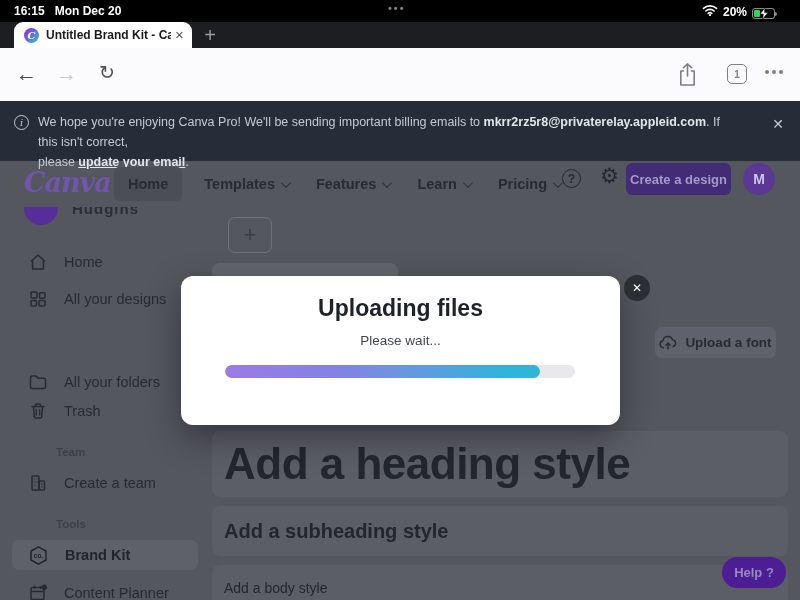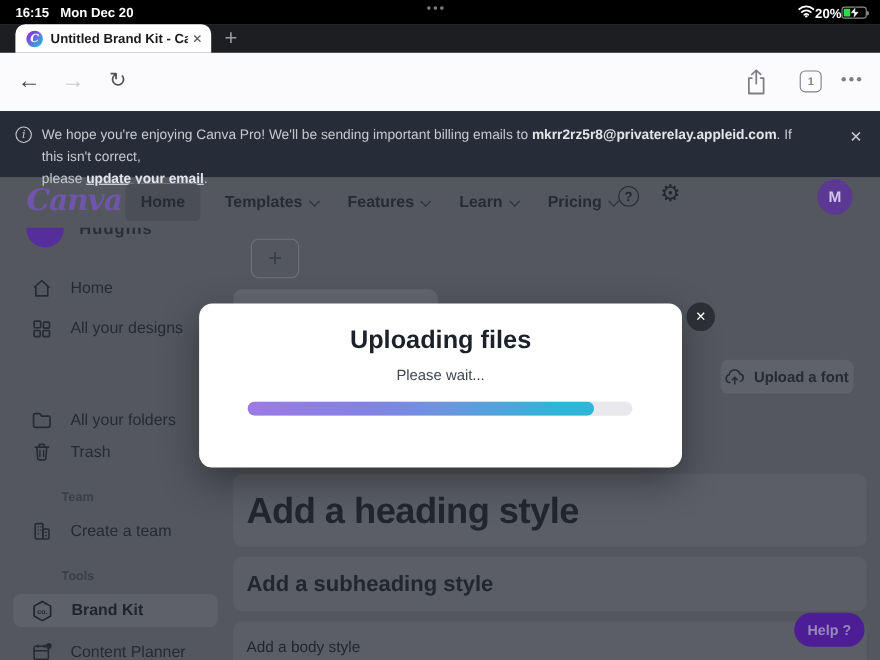--- a/index.html
+++ b/index.html
@@ -7,21 +7,21 @@
   #app {
     position:relative; width:800px; height:600px; overflow:hidden;
     background:#54575e; font-family:"Liberation Sans", sans-serif;
     -webkit-font-smoothing:antialiased;
   }
   
   .statusbar { position:absolute; left:0; top:0; width:800px; height:22px; background:#000;
     display:flex; align-items:center; color:#fff; font-size:12px; font-weight:700; }
   .sb-left { position:absolute; left:14px; top:4px; display:flex; gap:10px;align-items:flex-end; }
   .sb-center { position:absolute; left:388px; top:2px; color:#7e7e83; letter-spacing:2px; font-size:11px; }
-  .sb-right { position:absolute; right:12px; top:4px; display:flex; align-items:center; }
+  .sb-right { position:absolute; right:25px; top:4px; display:flex; align-items:flex-end; gap:5px; }
   .battery { position:relative; width:23px; height:11px; border:1px solid rgba(255,255,255,.55); border-radius:3px; }
   .battery:after { content:""; position:absolute; right:-3px; top:3px; width:2px; height:4px; background:rgba(255,255,255,.55); border-radius:0 2px 2px 0; }
   .battery-fill { position:absolute; left:1px; top:1px; bottom:1px; width:30%; background:#32d74b; border-radius:1px; }
   .bolt { position:absolute; left:7px; top:-1px; }
   
   .tabbar { position:absolute; left:0; top:22px; width:800px; height:26px; background:#1d1e21; }
   .tab { position:absolute; left:14px; top:0; width:178px; height:26px; background:#fff;
     border-radius:9px 9px 0 0; display:flex; align-items:center; padding:0 8px 0 10px; }
   .favicon { width:15px; height:15px; border-radius:50%; background:linear-gradient(135deg,#833be0 20%,#2bbfd9 95%);
     color:#fff; font-size:10px; font-weight:700; font-style:italic; font-family:"DejaVu Serif",serif;
@@ -79,21 +79,21 @@
   .side-item svg { flex:0 0 auto; }
   .sect-label { position:absolute; left:28px; font-size:11.5px; font-weight:600; color:#3b4048;margin-left:28px; }
   .bk-hl { position:absolute; left:12px; top:333px; width:186px; height:30px; background:#5e6168; border-radius:7px; }
   
   .add-tile { position:absolute; left:228px; top:217px; width:44px; height:36px; border:1.4px solid #70737a; border-radius:7px;
     color:#393e45; font-size:22px; font-weight:300; display:flex; align-items:center; justify-content:center; }
   .panel-strip { position:absolute; left:212px; top:263px; width:186px; height:16px; background:#63666d; border-radius:8px 8px 0 0; }
   .upload-font-btn { position:absolute; left:655px; top:327px; width:121px; height:31px; background:#5f626a; border-radius:7px;
     display:flex; align-items:center; justify-content:center; gap:8px; font-size:13.5px; font-weight:600; color:#262b31; }
   .style-row { position:absolute; left:212px; width:576px; background:#5b5e65; border-radius:8px; display:flex; align-items:center; padding-left:12px; color:#22272d; }
-  .row-heading { top:431px; height:66px; font-size:33px; font-weight:800; letter-spacing:-.5px; }
+  .row-heading { top:431px; height:66px; font-size:44px; font-weight:800; letter-spacing:-.5px; }
   .row-subheading { top:506px; height:50px; font-size:20px; font-weight:600; }
   .row-body { top:565px; height:46px; font-size:14px; font-weight:400; }
   .help-btn { position:absolute; left:722px; top:557px; width:64px; height:31px; background:#4c1d95; border-radius:16px;
     color:#958bba; font-size:13px; font-weight:600; display:flex; align-items:center; justify-content:center; z-index:6; }
   
   .modal { position:absolute; left:181px; top:276px; width:439px; height:149px; background:#fff; border-radius:12px;
     box-shadow:0 12px 34px rgba(0,0,0,.38); z-index:10; }
   .modal-title { position:absolute; left:0; top:19px; width:100%; text-align:center; font-size:23px; font-weight:800; color:#1d222a; }
   .modal-sub { position:absolute; left:0; top:57px; width:100%; text-align:center; font-size:13.5px; color:#42474f; }
   .progress-track { position:absolute; left:44px; top:89px; width:350px; height:13px; background:#e9e9ed; border-radius:7px; overflow:hidden; }
@@ -202,20 +202,21 @@
           <span>Learn</span>
           <span class="chev"></span>
         </span>
       <span class="cnav-item">
           <span>Pricing</span>
           <span class="chev"></span>
         </span>
     </div>
     <span class="help-circ">?</span>
     <span class="gear">⚙</span>
+    <span class="create-btn">Create a design</span>
     <span class="havatar">M</span>
   </div>
 
   <div class="sidebar">
     <div class="user-row">
       <span class="user-avatar"></span>
       <span class="user-name">Hudgins</span>
     </div>
 
     <div class="side-item" style="top:40px">

